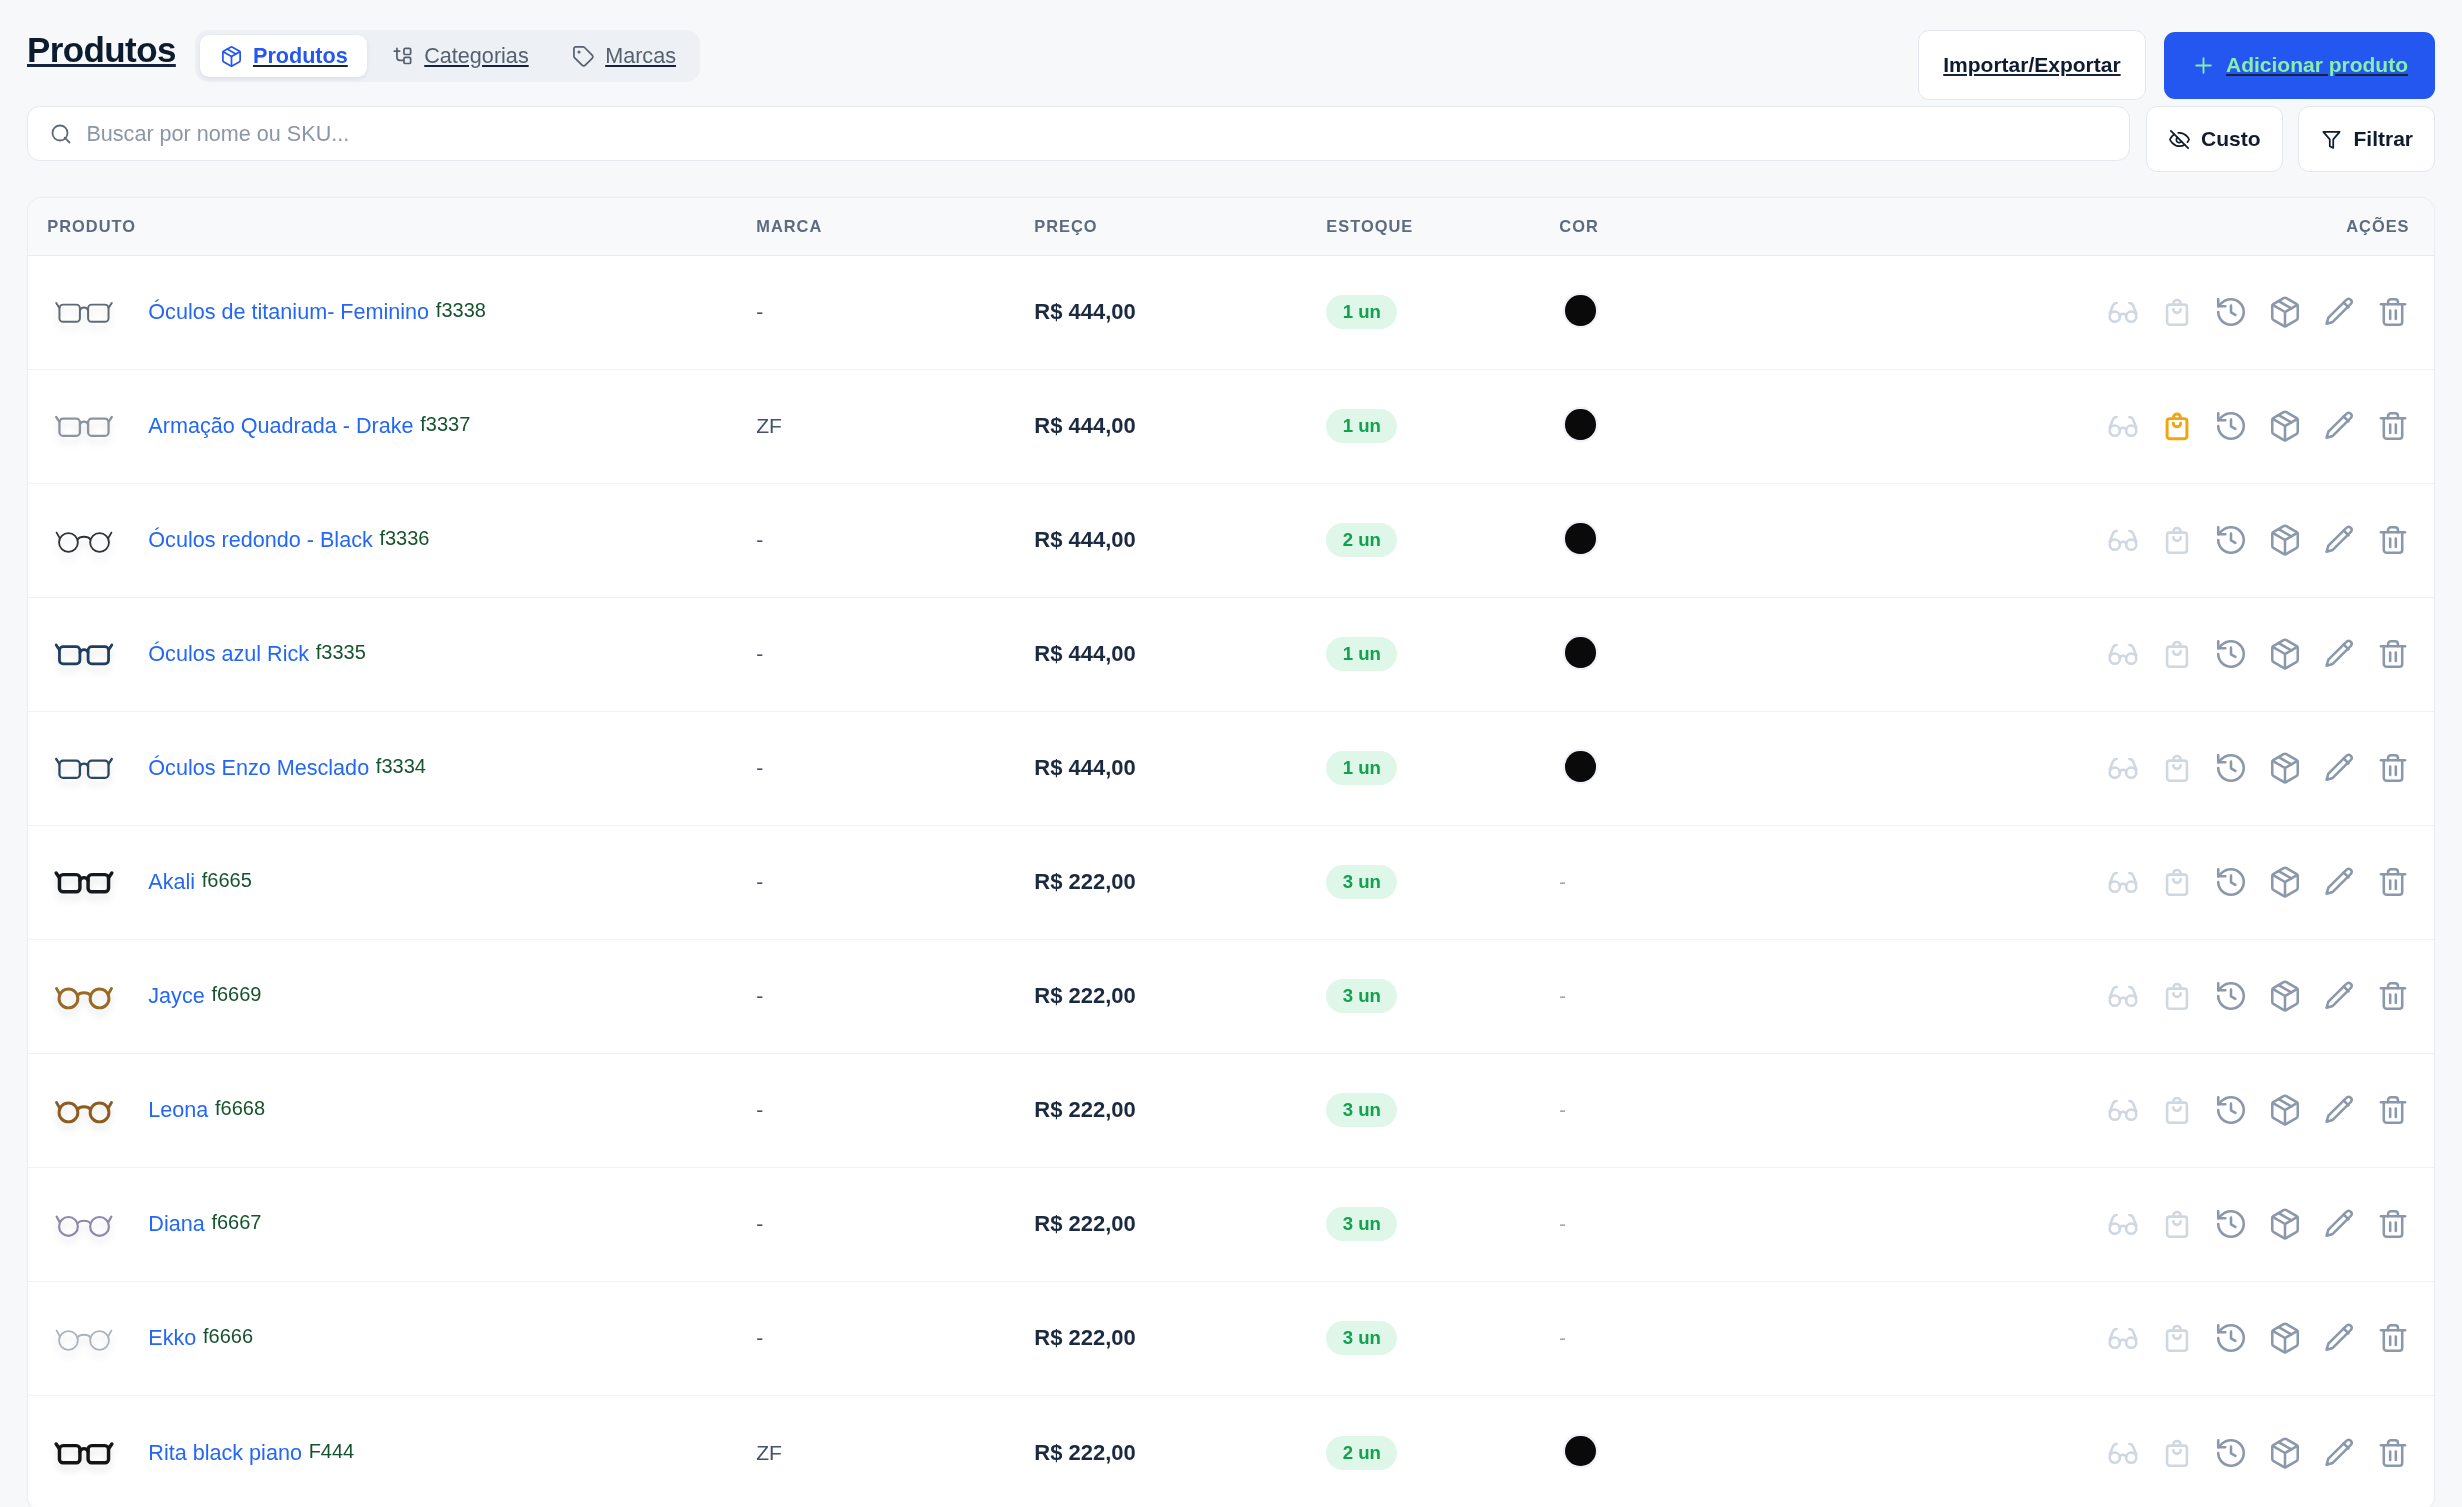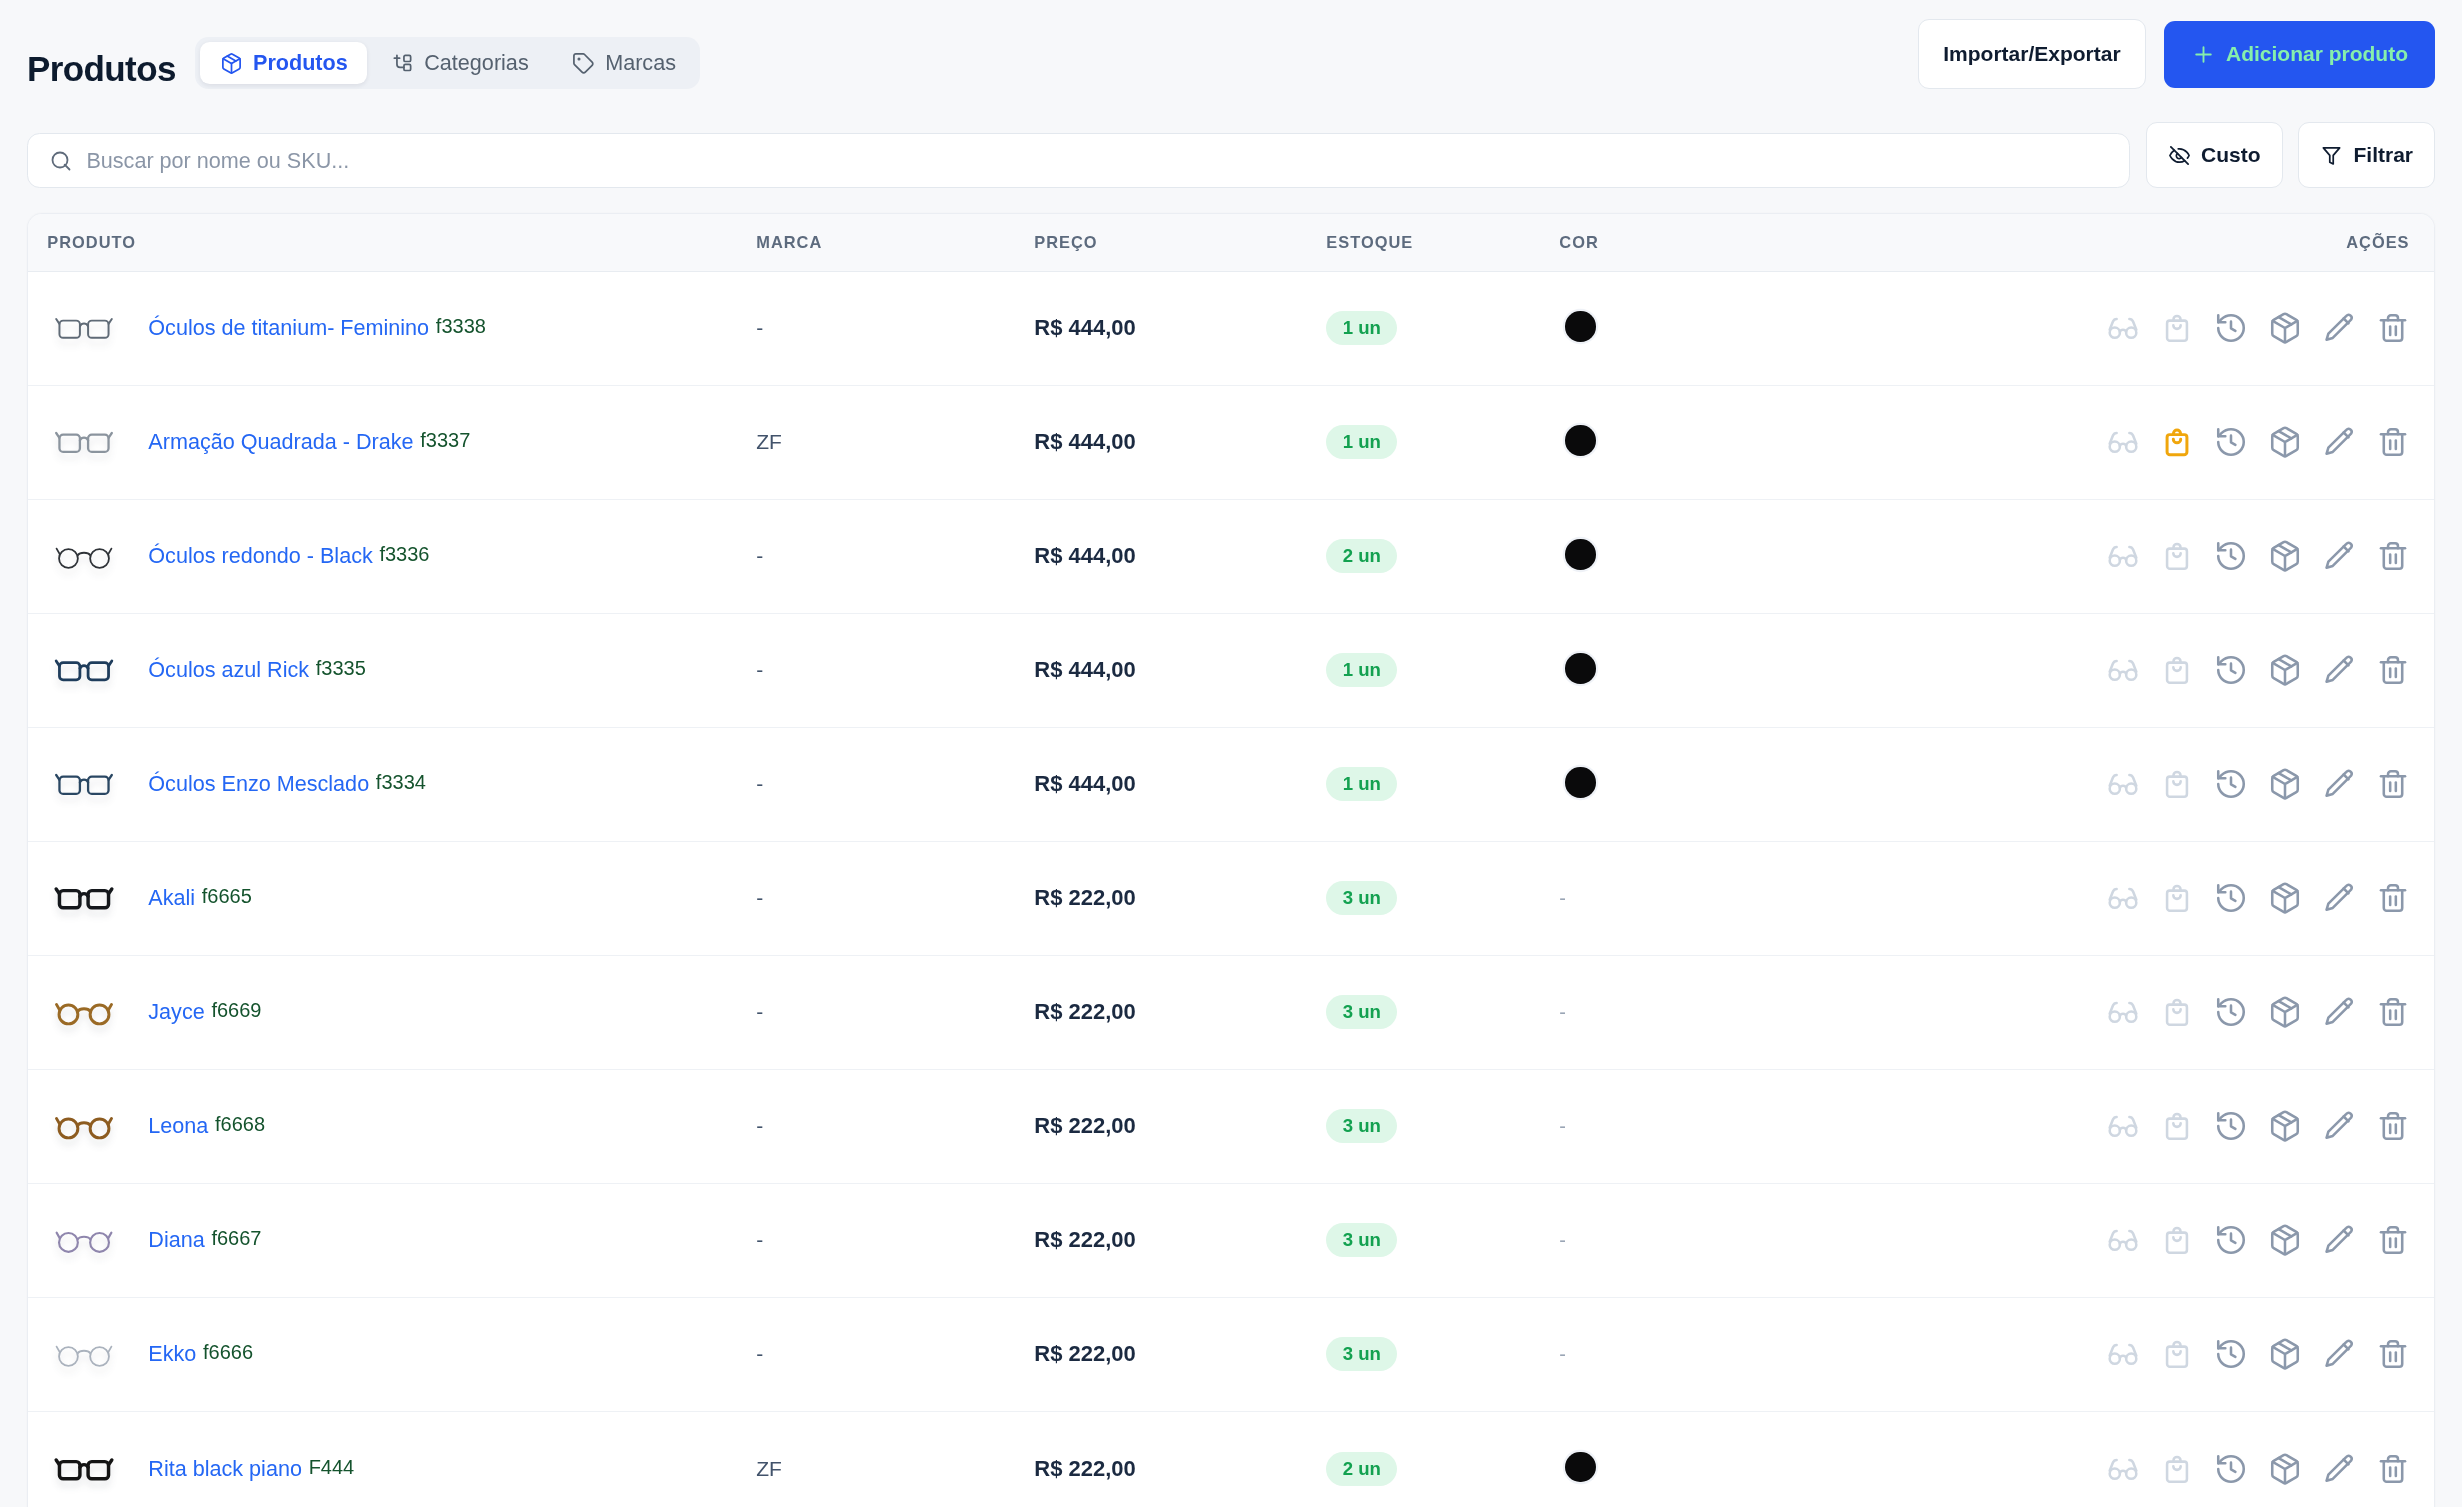--- a/index.html
+++ b/index.html
@@ -5,21 +5,21 @@
   * { margin:0; padding:0; box-sizing:border-box; }
   html,body { width:2462px; height:1508px; overflow:hidden; }
   body {
     font-family:"Liberation Sans","DejaVu Sans",sans-serif;
     background:var(--page-bg,#f7f8fa);
     color:#15243a;
   }
   .page { width:2462px; height:1508px; padding:0 27px; position:relative; }
 
   
-  .topbar { display:flex; align-items:flex-end; height:89px; }
+  .topbar { display:flex; align-items:flex-start; padding-top:30px; height:89px;text-decoration:underline; }
   .title { font-size:35px; font-weight:800; letter-spacing:-0.6px; color:#0d1b2e; }
   .tabs {
     margin-left:19.3px; display:flex; align-items:center; gap:4.5px;
     background:#edf0f5; border-radius:13.4px; padding:5.2px; height:52px;
   }
   .tab {
     display:flex; align-items:center; gap:10.4px; border:none; cursor:pointer;
     background:transparent; border-radius:9.7px; padding:0 19.3px; height:42px;
     font-size:21.6px; font-weight:500; color:#55616f; font-family:inherit;
   }
@@ -30,21 +30,21 @@
   .btn {
     display:flex; align-items:center; gap:10.4px; cursor:pointer; font-family:inherit;
     font-size:21px; font-weight:600; border-radius:11px; border:1.5px solid transparent;
   }
   .btn.ghost { background:#ffffff; border-color:#e3e8ee; color:#0f1c30; padding:0 24px; height:70px; }
   .btn.primary { background:var(--accent); color:#86efac; padding:0 27px; height:67px; border:none; }
   .btn .icn { width:22px; height:22px; }
   .btn.primary .icn { width:25px; height:25px; }
 
   
-  .toolbar { display:flex; align-items:flex-end; gap:15.6px; margin-top:33px; }
+  .toolbar { display:flex; align-items:flex-start; gap:15.6px; margin-top:17px; }
   .search {
     flex:1; display:flex; align-items:center; height:55px; background:#ffffff;
     border:1.5px solid #e3e8ee; border-radius:12.6px; padding:0 21px; gap:13.4px;
   }
   .search .icn { width:24px; height:24px; color:#5f6b7b; flex:none; }
   .search input {
     border:none; outline:none; flex:1; font-family:inherit; font-size:21.6px;
     color:#1c2a3d; background:transparent;
   }
   .search input::placeholder { color:#8b96a7; }

